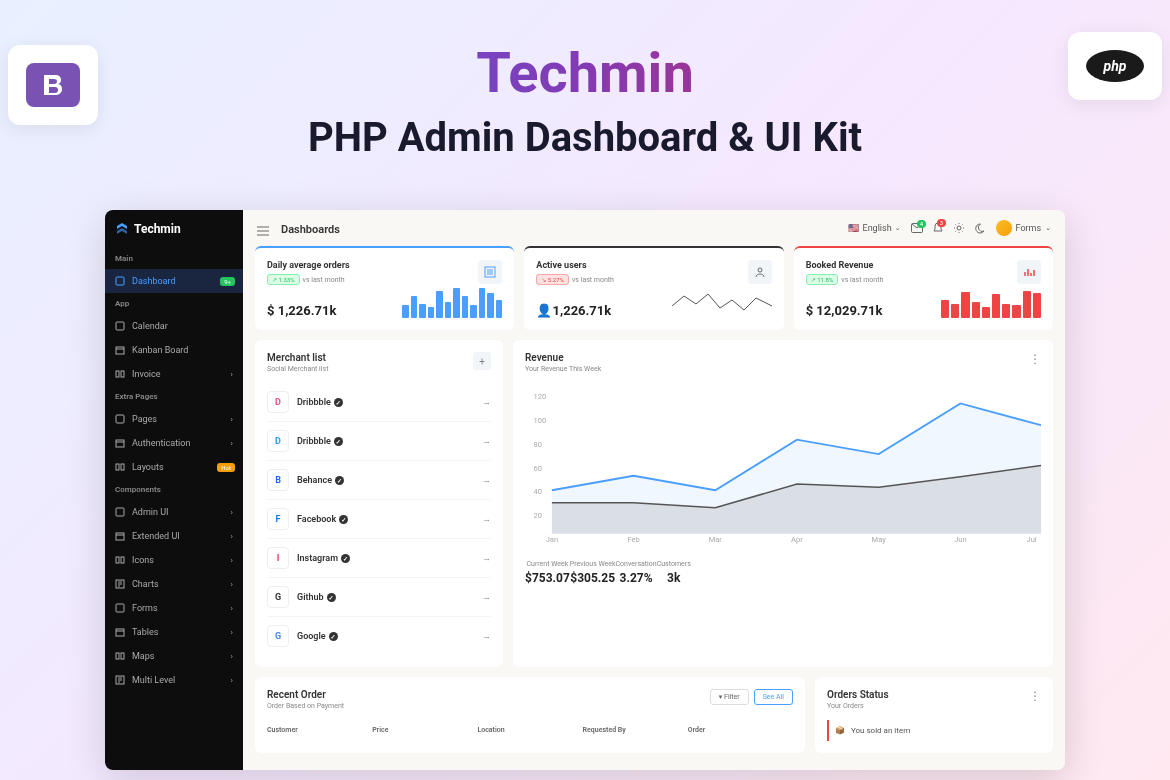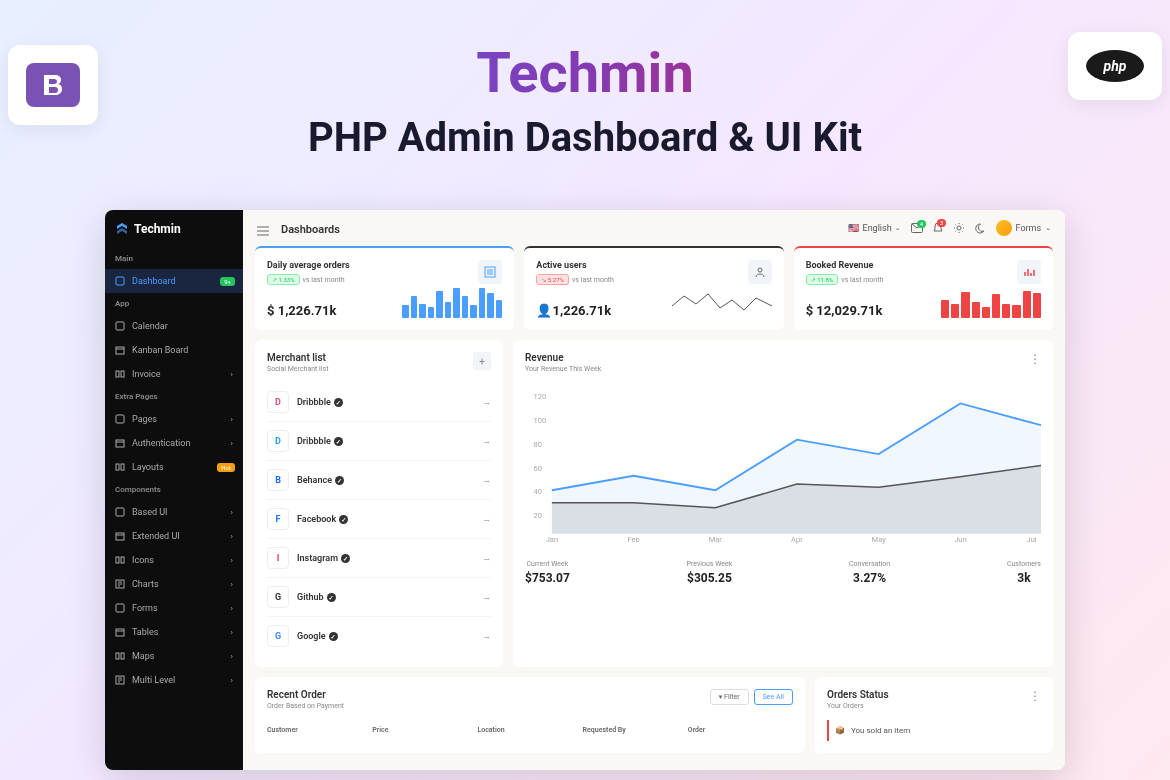--- a/index.html
+++ b/index.html
@@ -50,21 +50,21 @@
 .panel-sub{font-size:7px;color:#888;margin-top:2px}
 .panel-head{display:flex;justify-content:space-between;align-items:start;margin-bottom:10px}
 .plus-btn{width:18px;height:18px;background:#f1f5f9;border-radius:3px;display:flex;align-items:center;justify-content:center;font-size:10px;color:#888;cursor:pointer}
 .merch-item{display:flex;align-items:center;gap:8px;padding:8px 0;border-bottom:1px solid #f1f5f9;cursor:pointer}
 .merch-item:last-child{border:none}
 .merch-icon{width:22px;height:22px;border-radius:4px;display:flex;align-items:center;justify-content:center;font-size:9px;font-weight:700;border:1px solid #eee}
 .merch-name{font-size:9px;font-weight:600;color:#333}
 .merch-check{width:9px;height:9px;background:#333;border-radius:50%;display:inline-flex;align-items:center;justify-content:center;color:#fff;font-size:6px;margin-left:3px}
 .merch-arrow{margin-left:auto;font-size:9px;color:#888}
 .revenue-chart{height:155px;position:relative;margin-top:16px}
-.revenue-stats{display:flex;justify-content:space-between;margin-top:8px;padding-top:8px}
+.revenue-stats{display:flex;justify-content:flex-start;margin-top:8px;padding-top:8px}
 .rev-stat{text-align:center}
 .rev-stat-label{font-size:7px;color:#888;margin-bottom:3px}
 .rev-stat-val{font-size:12px;font-weight:700;color:#222}
 .bottom-row{display:flex;gap:10px;margin-top:10px}
 .order-panel{flex:1;background:#fff;border-radius:6px;padding:12px}
 .status-panel{width:238px;background:#fff;border-radius:6px;padding:12px}
 .order-head{display:flex;justify-content:space-between;align-items:start}
 .order-btns{display:flex;gap:5px}
 .btn-outline{padding:3px 8px;border:1px solid #ddd;border-radius:3px;font-size:7px;color:#666;cursor:pointer;background:#fff}
 .btn-primary{padding:3px 8px;border:1px solid #4a9eff;border-radius:3px;font-size:7px;color:#4a9eff;cursor:pointer;background:#fff}
@@ -161,21 +161,21 @@
             <rect x="6" y="2" width="3" height="6" fill="none" stroke="currentColor"></rect>
           </svg>
           <span>Layouts</span>
           <span class="side-badge hot">Hot</span>
         </div>
         <div class="side-section">Components</div>
         <div class="side-item">
           <svg width="10" height="10">
             <rect x="1" y="1" width="8" height="8" rx="1" fill="none" stroke="currentColor"></rect>
           </svg>
-          <span>Based UI</span>
+          <span>Admin UI</span>
           <span class="chev">›</span>
         </div>
         <div class="side-item">
           <svg width="10" height="10">
             <rect x="1" y="2" width="8" height="7" fill="none" stroke="currentColor"></rect>
             <path d="M1 4h8" stroke="currentColor"></path>
           </svg>
           <span>Extended UI</span>
           <span class="chev">›</span>
         </div>

